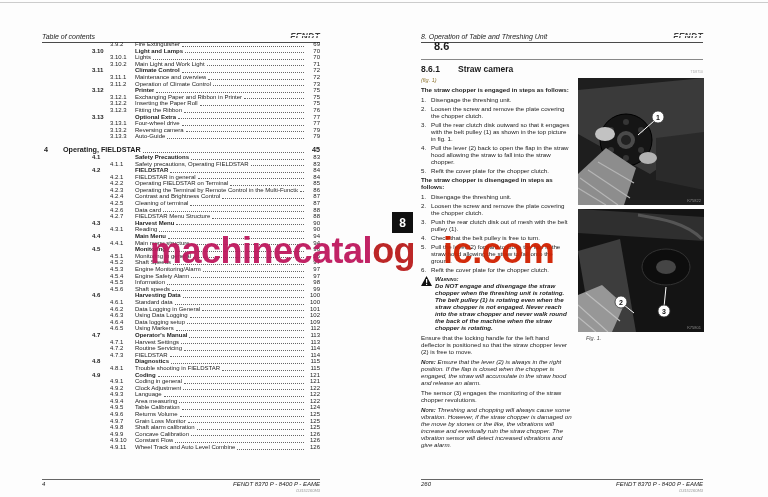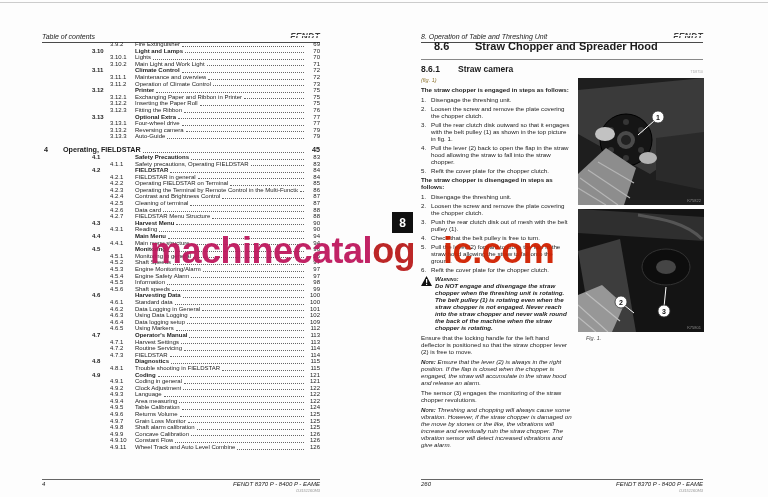--- a/index.html
+++ b/index.html
@@ -483,21 +483,20 @@
     <span class="header-title">8. Operation of Table and Threshing Unit</span>
     <span class="fendt-logo">
       <span>FENDT</span>
       <i class="stripe s1"></i>
       <i class="stripe s2"></i>
     </span>
   </div>
 
   <div class="section-title">
     <span class="sec-num">8.6</span>
-    <span>Straw Chopper and Spreader Hood</span>
   </div>
   <div class="section-rule"></div>
 
   <div class="subsection-title">
     <span class="sub-num">8.6.1</span>
     <span>Straw camera</span>
   </div>
   <div class="photo-code-top">TD8710</div>
   <div class="fig-ref">(fig. 1)</div>
 

